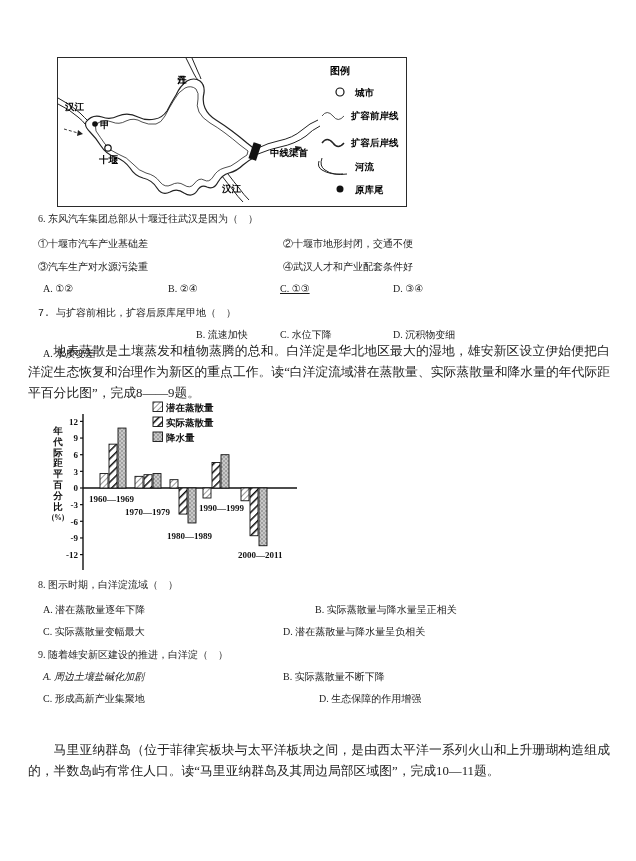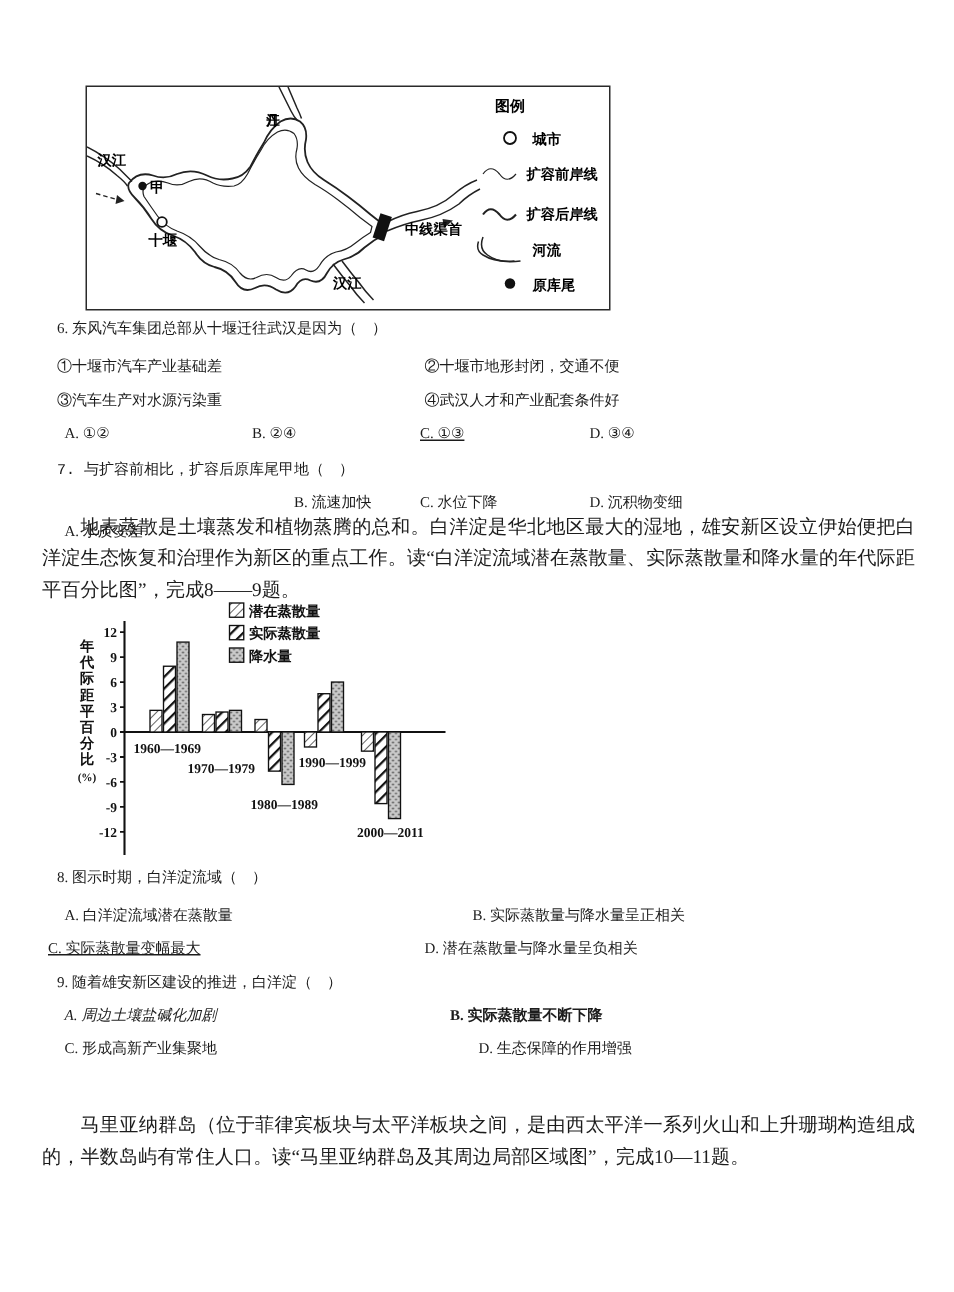--- a/index.html
+++ b/index.html
@@ -181,24 +181,24 @@
         <text x="121" y="12.5" font-size="9.5" font-weight="700" fill="#111">潜在蒸散量</text>
         <rect x="108" y="19" width="9.5" height="9.5" fill="url(#pat1)" stroke="#111" stroke-width="0.9"></rect>
         <text x="121" y="27.5" font-size="9.5" font-weight="700" fill="#111">实际蒸散量</text>
         <rect x="108" y="34" width="9.5" height="9.5" fill="url(#pat2)" stroke="#111" stroke-width="0.9"></rect>
         <text x="121" y="42.5" font-size="9.5" font-weight="700" fill="#111">降水量</text>
       </g>
   </svg>
 </div>
 
 <div class="line" style="left:38px;top:578px;">8. 图示时期，白洋淀流域（　）</div>
-<div class="line" style="left:43px;top:603px;">A. 白洋淀流域潜在蒸散量</div>
+<div class="line" style="left:43px;top:603px;">A. 潜在蒸散量逐年下降</div>
 <div class="line" style="left:283px;top:603px;margin-left:32px;">B. 实际蒸散量与降水量呈正相关</div>
-<div class="line" style="left:32px;top:625px;text-decoration:underline;">C. 实际蒸散量变幅最大</div>
+<div class="line" style="left:43px;top:625px;">C. 实际蒸散量变幅最大</div>
 <div class="line" style="left:283px;top:625px;">D. 潜在蒸散量与降水量呈负相关</div>
 
 <div class="line" style="left:38px;top:648px;">9. 随着雄安新区建设的推进，白洋淀（　）</div>
 <div class="line" style="left:43px;top:670px;font-style:italic;">A. 周边土壤盐碱化加剧</div>
-<div class="line" style="left:300px;top:670px;font-weight:bold;">B. 实际蒸散量不断下降</div>
+<div class="line" style="left:283px;top:670px;">B. 实际蒸散量不断下降</div>
 <div class="line" style="left:43px;top:692px;">C. 形成高新产业集聚地</div>
 <div class="line" style="left:283px;top:692px;margin-left:36px;">D. 生态保障的作用增强</div>
 
 <div class="para" style="top:740px;">马里亚纳群岛（位于菲律宾板块与太平洋板块之间，是由西太平洋一系列火山和上升珊瑚构造组成的，半数岛屿有常住人口。读“马里亚纳群岛及其周边局部区域图”，完成10—11题。</div>
 
 </body></html>

